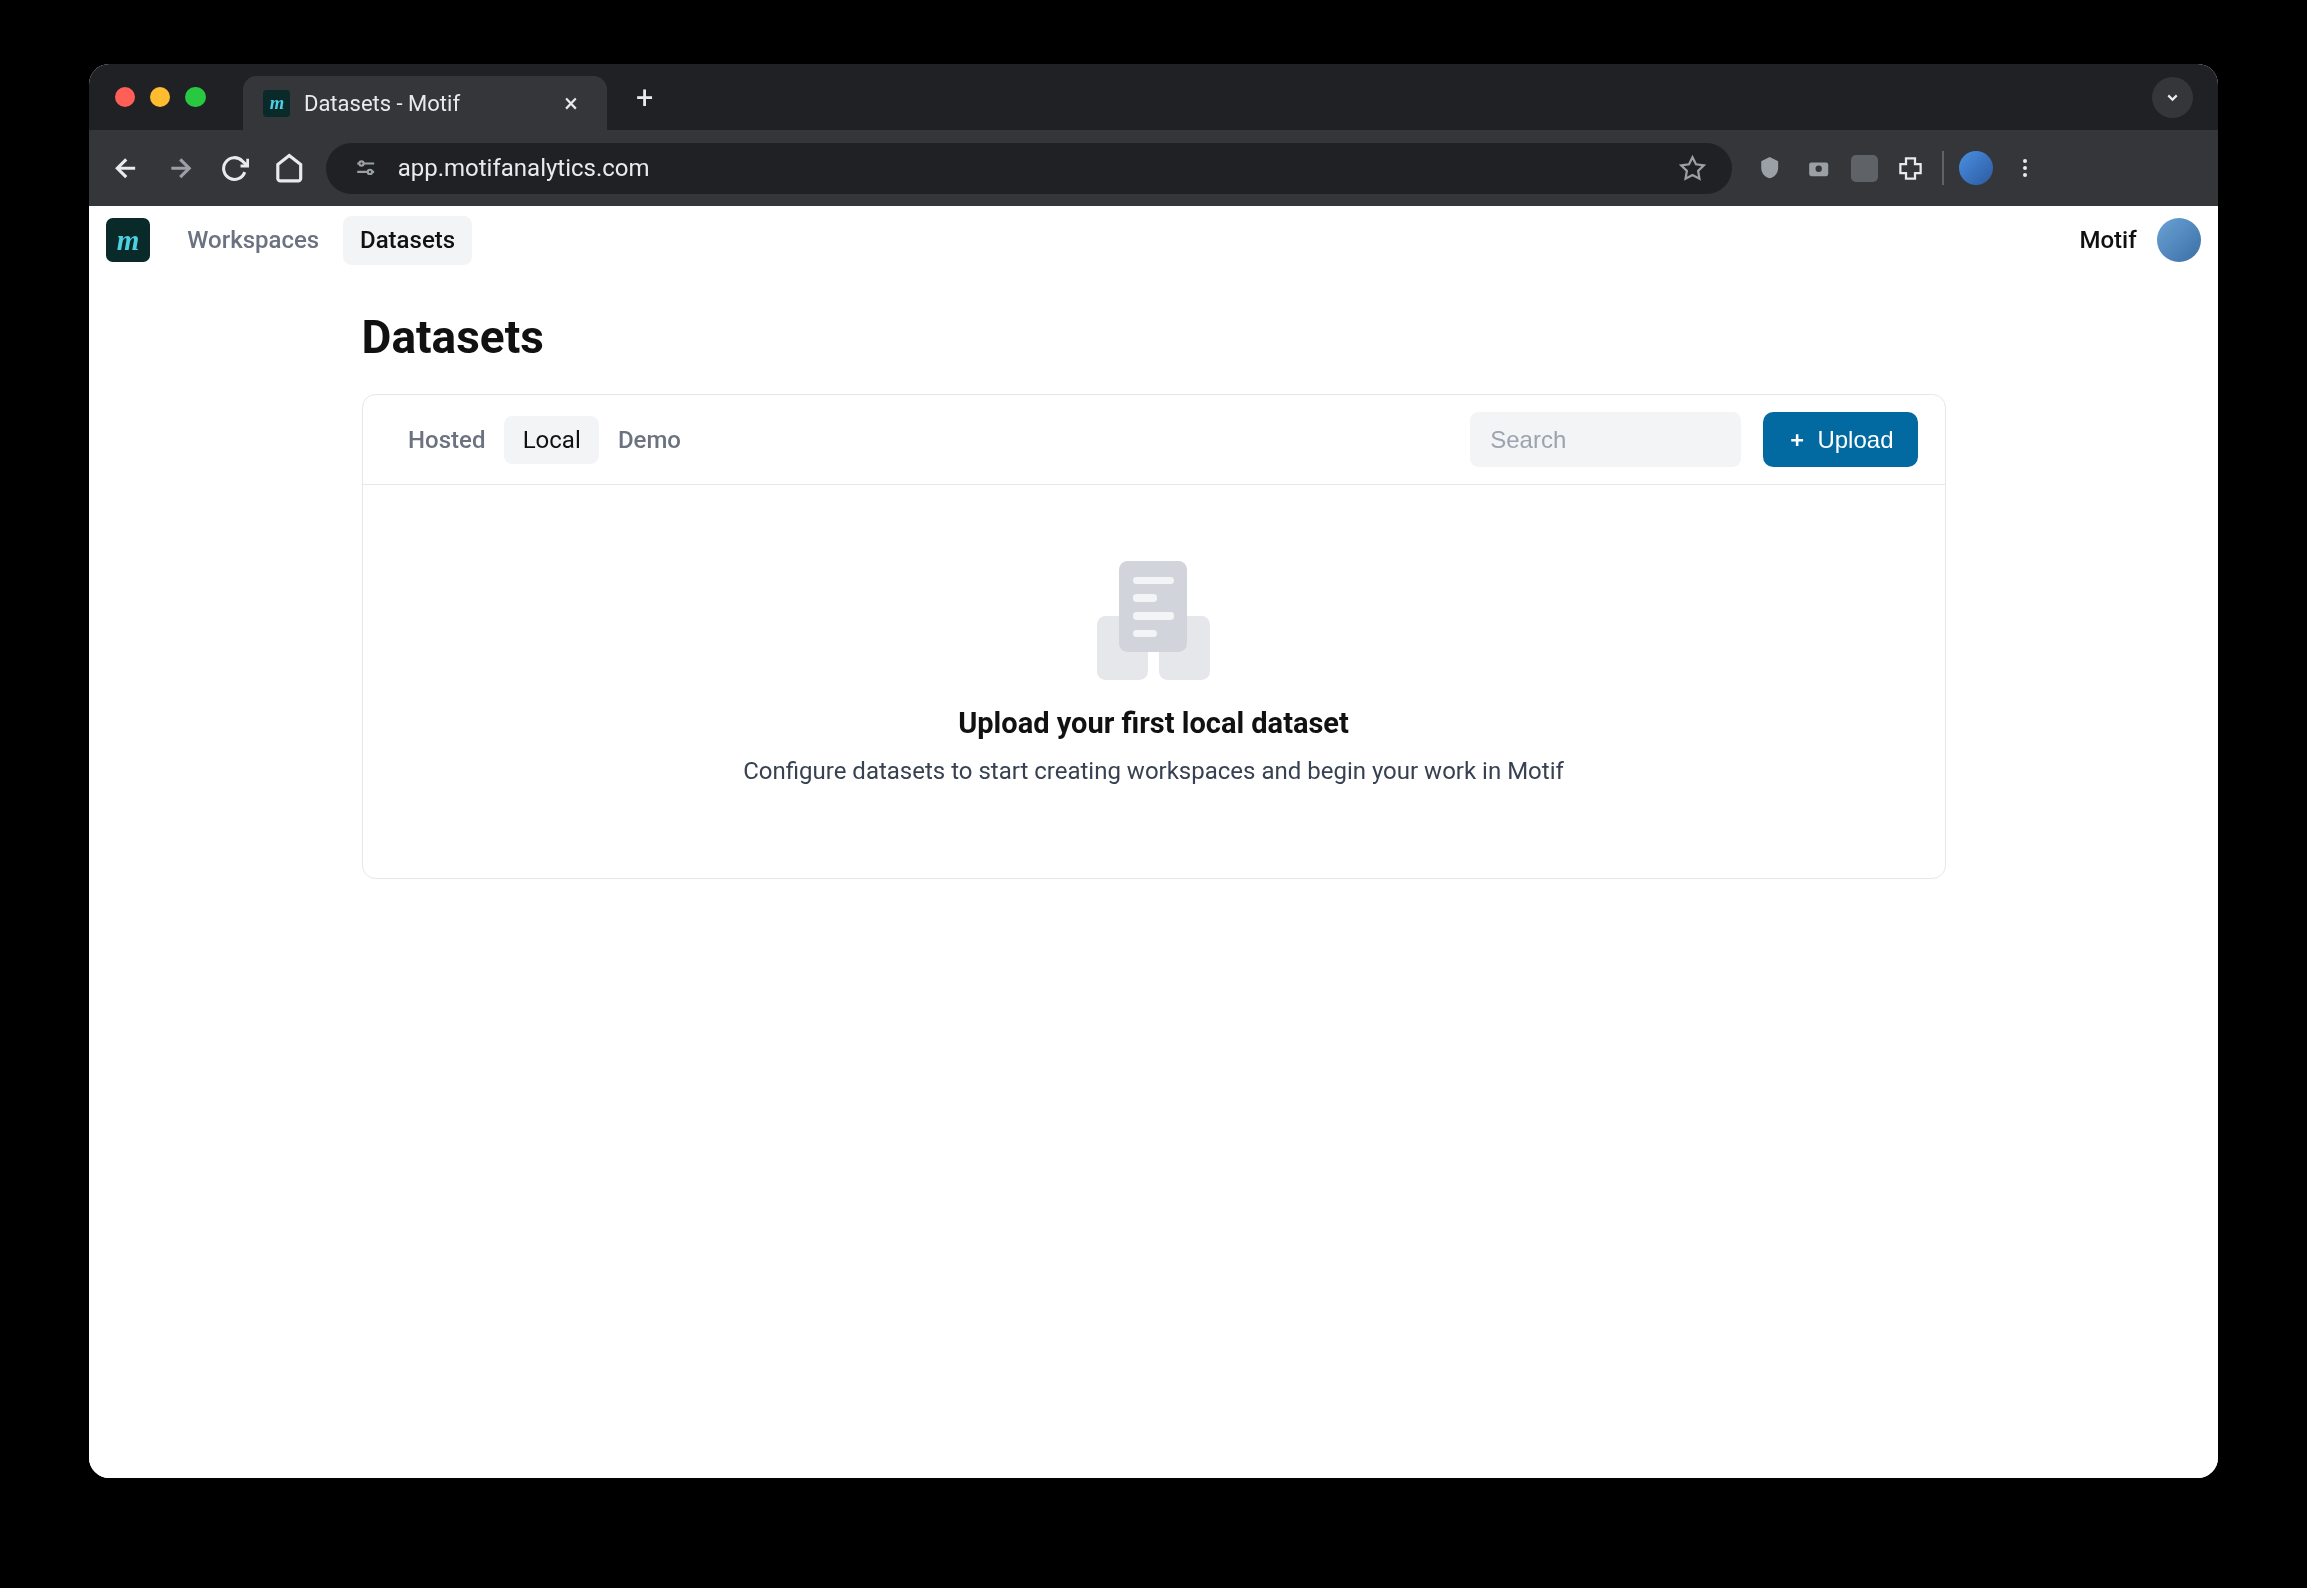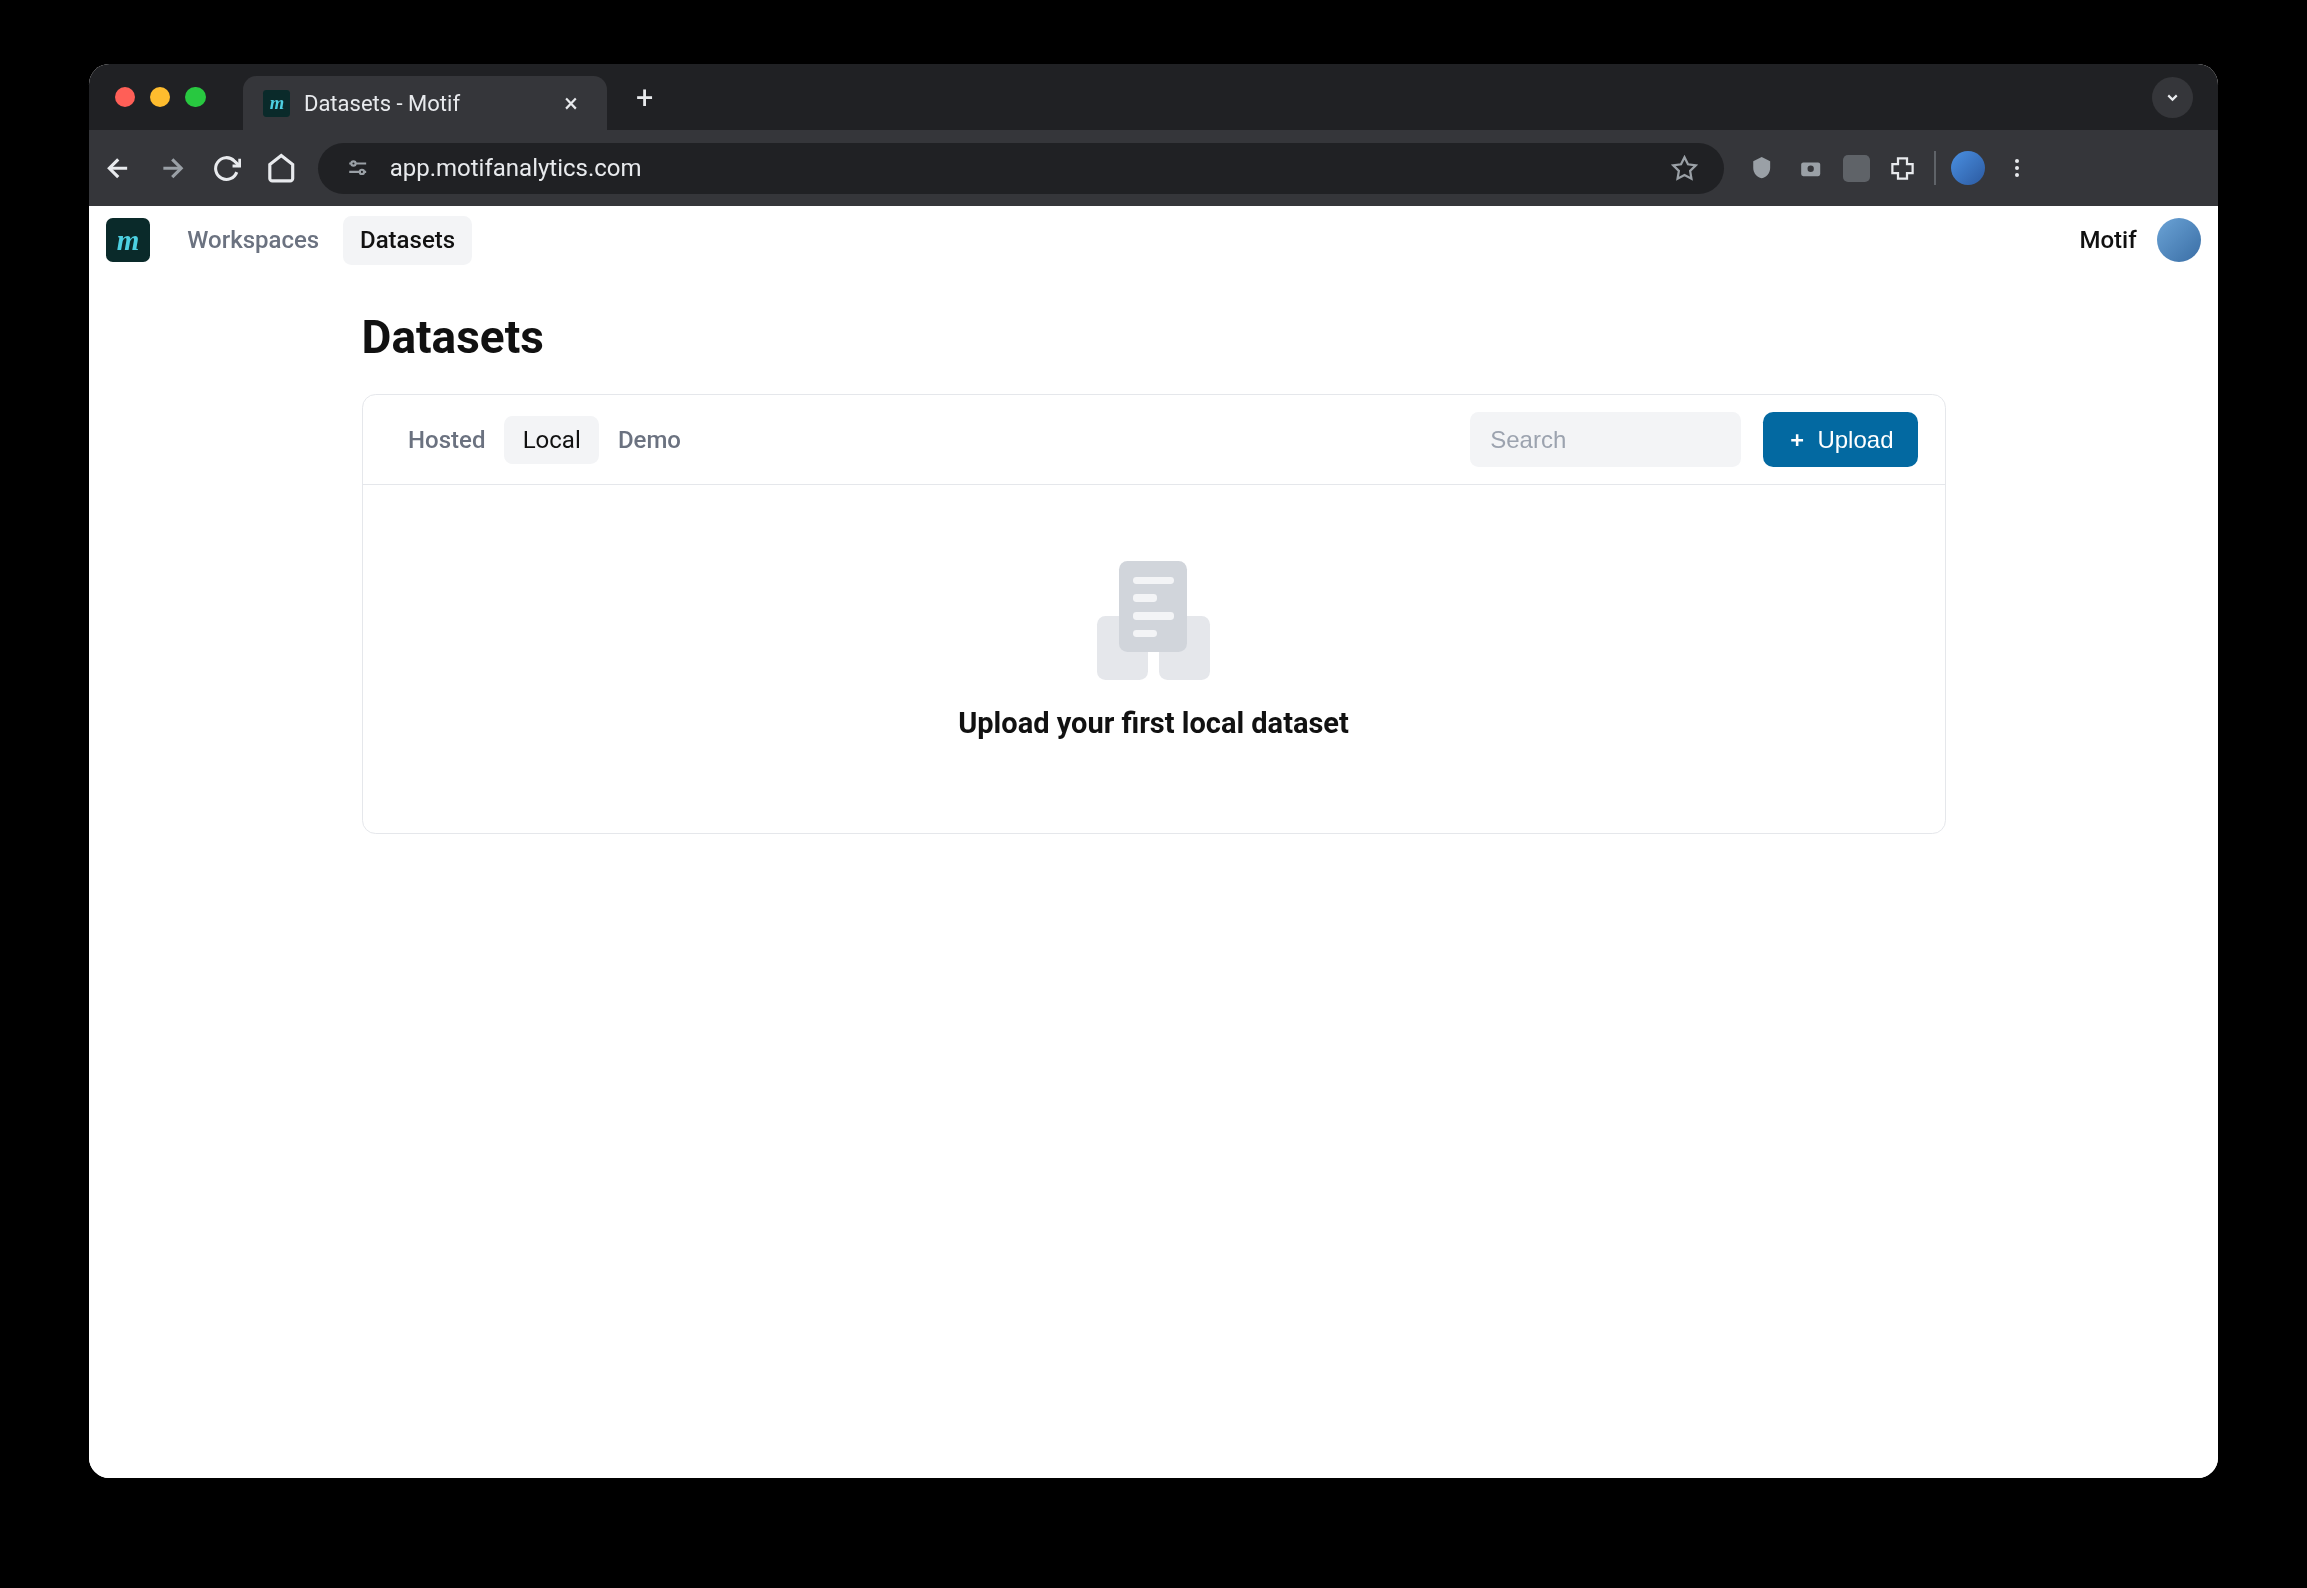--- a/index.html
+++ b/index.html
@@ -103,21 +103,21 @@
       color: #e8eaed;
       font-size: 20.3px;
       margin-right: 8.5px;
     }
     
     .address-bar {
       background: #35363a;
       height: 76px;
       display: flex;
       align-items: center;
-      padding: 0 12px;
+      padding: 0 20px;
       gap: 20.3px;
     }
     .nav-icon {
       color: #9aa0a6;
       width: 34px;
       height: 34px;
       display: flex;
       align-items: center;
       justify-content: center;
       cursor: pointer;
@@ -495,19 +495,20 @@
               <div class="doc-back"></div>
               <div class="doc-back r"></div>
               <div class="doc-front">
                 <div class="doc-line"></div>
                 <div class="doc-line short"></div>
                 <div class="doc-line"></div>
                 <div class="doc-line short"></div>
               </div>
             </div>
             <div class="empty-title">Upload your first local dataset</div>
+            <div class="empty-desc">Configure datasets to start creating workspaces and begin your work in Motif</div>
           </div>
         </div>
       </div>
     </div>
   </div>
 </div>
 
 
 </body></html>

